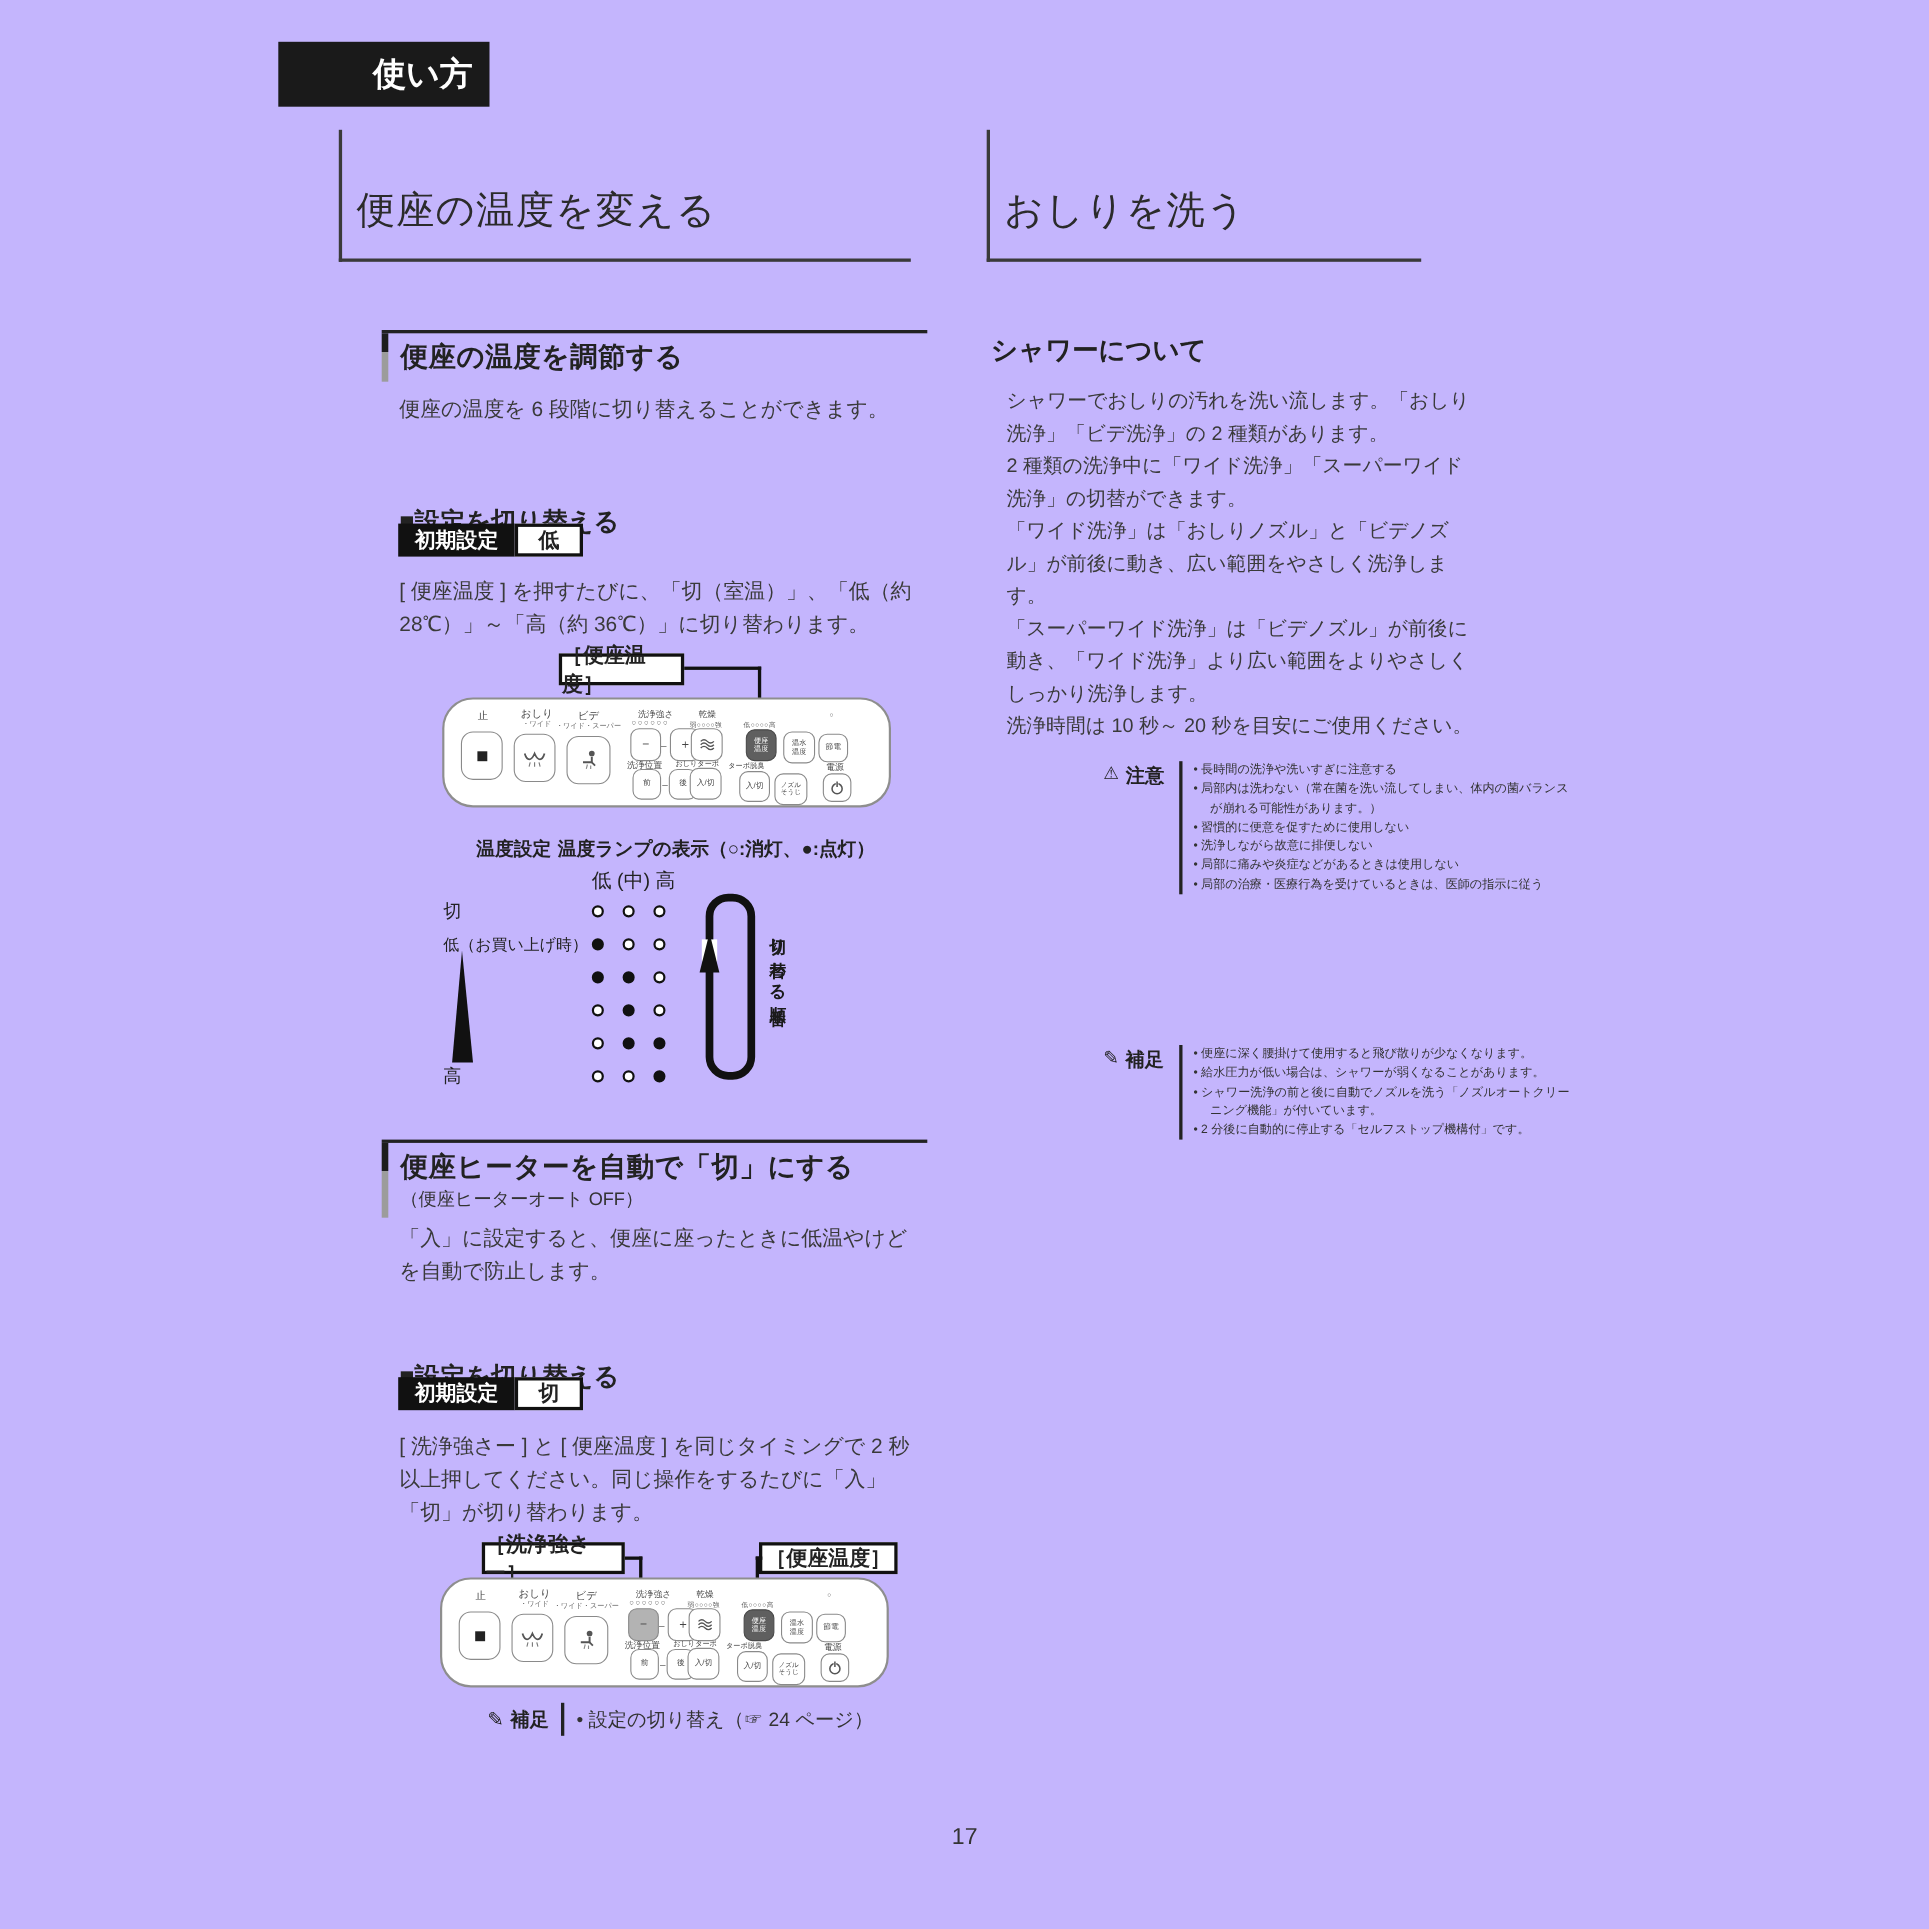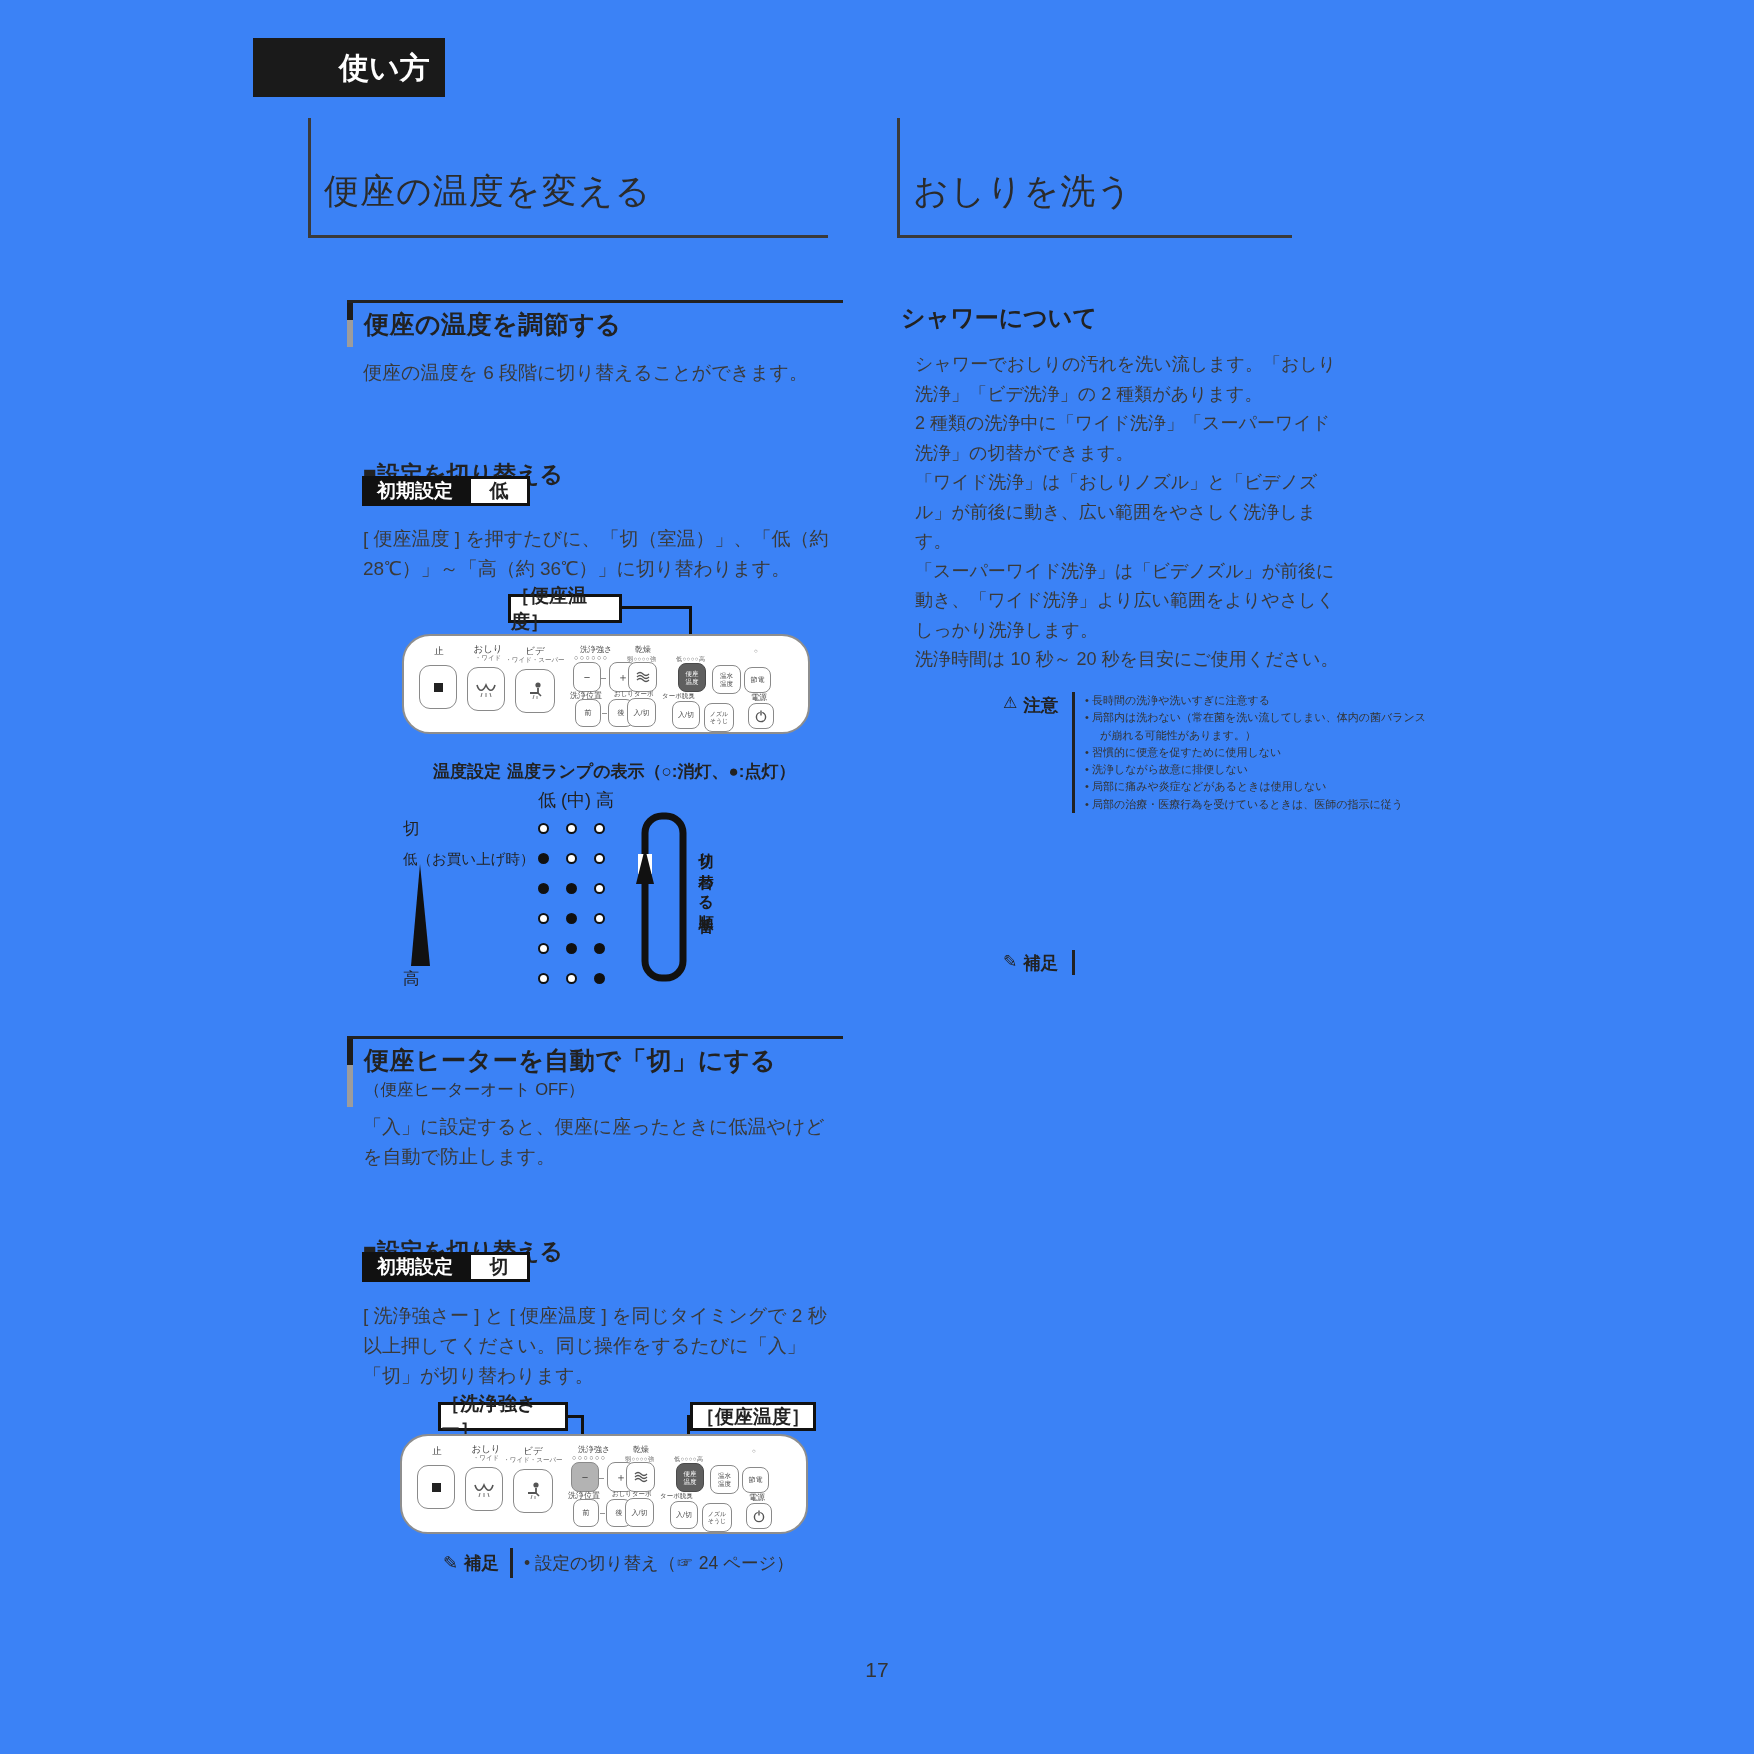--- a/index.html
+++ b/index.html
@@ -1,16 +1,16 @@
 <!DOCTYPE html>
 <html><head>
 <meta charset="utf-8">
 <style>
   html,body{margin:0;padding:0;background:#e8e8e8;}
-  .page{position:relative;width:1754px;height:1754px;background:#3b82f6;overflow:hidden;
+  .page{position:relative;width:1754px;height:1754px;background:#c4b5fd;overflow:hidden;
         font-family:"Liberation Sans",sans-serif;color:#333;}
   .abs{position:absolute;}
 
   
   .tag{position:absolute;left:253px;top:38px;width:192px;height:59px;background:#1a1a1a;
        color:#fff;font-size:30px;font-weight:bold;line-height:59px;padding-left:86px;box-sizing:border-box;}
 
   
   .main-title{border-left:3px solid #3a3a3a;border-bottom:3px solid #3a3a3a;display:flex;
               align-items:flex-end;box-sizing:border-box;padding:0 0 20px 13px;
@@ -370,16 +370,22 @@
         <div class="bullet-row">• 局部の治療・医療行為を受けているときは、医師の指示に従う</div>
       </div>
   </div>
 
   <div class="note-block" style="left:1003px;top:950px;">
     <div class="nb-label">
       <span class="nicon" style="font-size:17px;">✎</span>
       <span class="nlabel">補足</span>
     </div>
     <div class="nb-div"></div>
+    <div class="nb-list">
+        <div class="bullet-row">• 便座に深く腰掛けて使用すると飛び散りが少なくなります。</div>
+        <div class="bullet-row">• 給水圧力が低い場合は、シャワーが弱くなることがあります。</div>
+        <div class="bullet-row">• シャワー洗浄の前と後に自動でノズルを洗う「ノズルオートクリーニング機能」が付いています。</div>
+        <div class="bullet-row">• 2 分後に自動的に停止する「セルフストップ機構付」です。</div>
+      </div>
   </div>
 
   <div class="pagenum">17</div>
 </div>
 
 </body></html>

